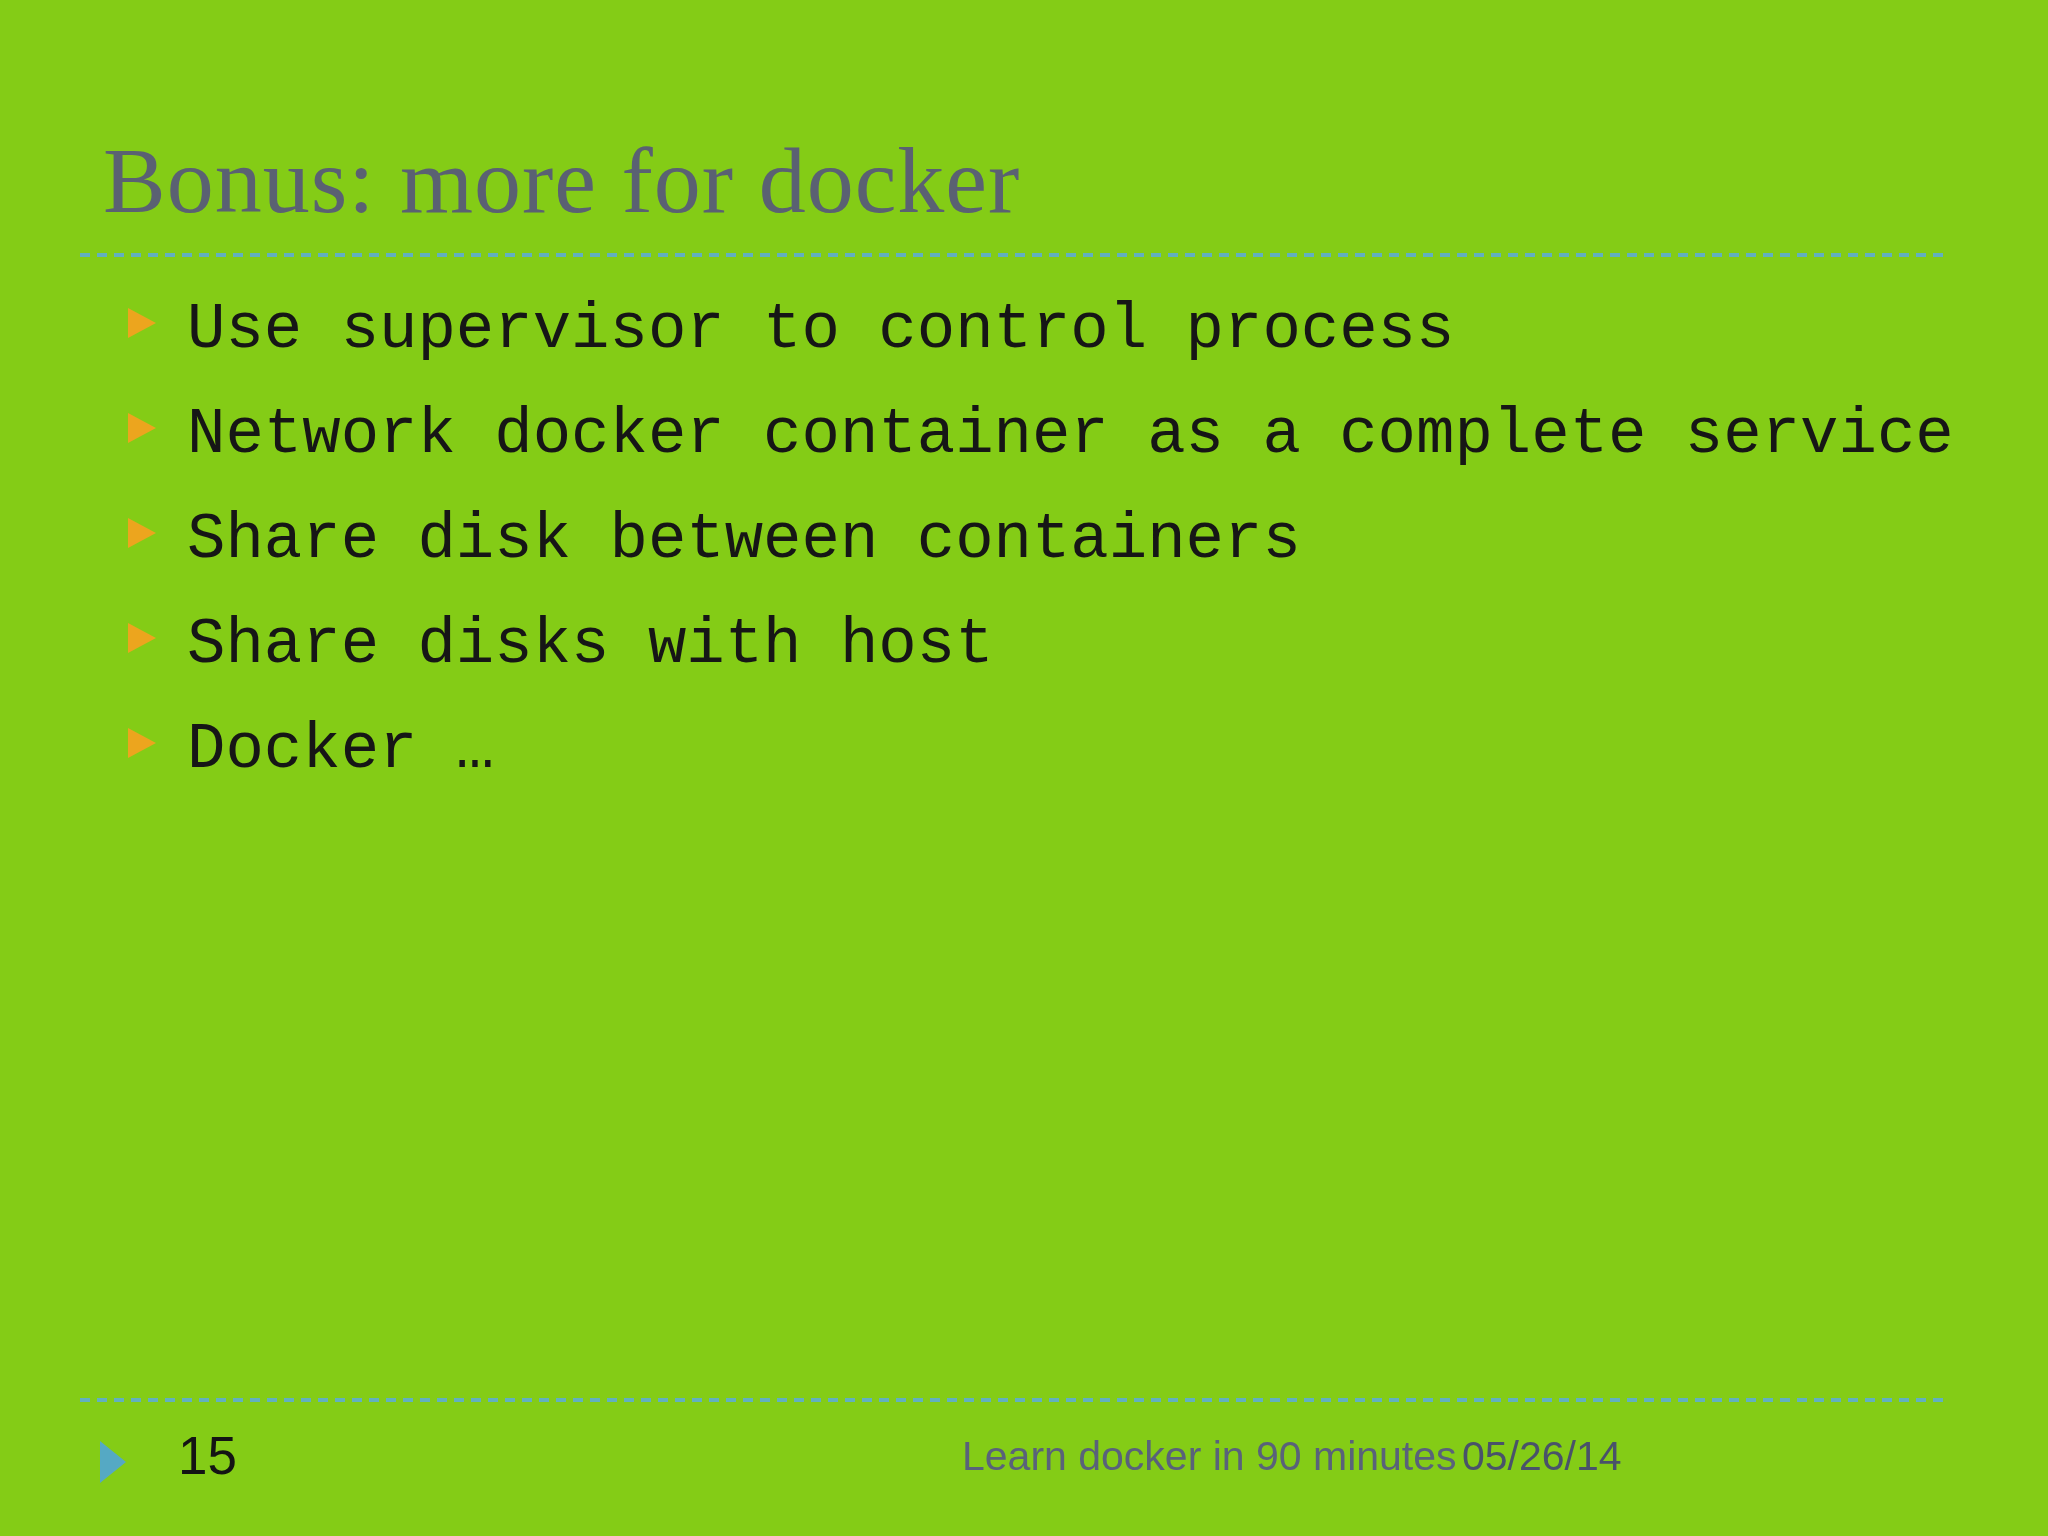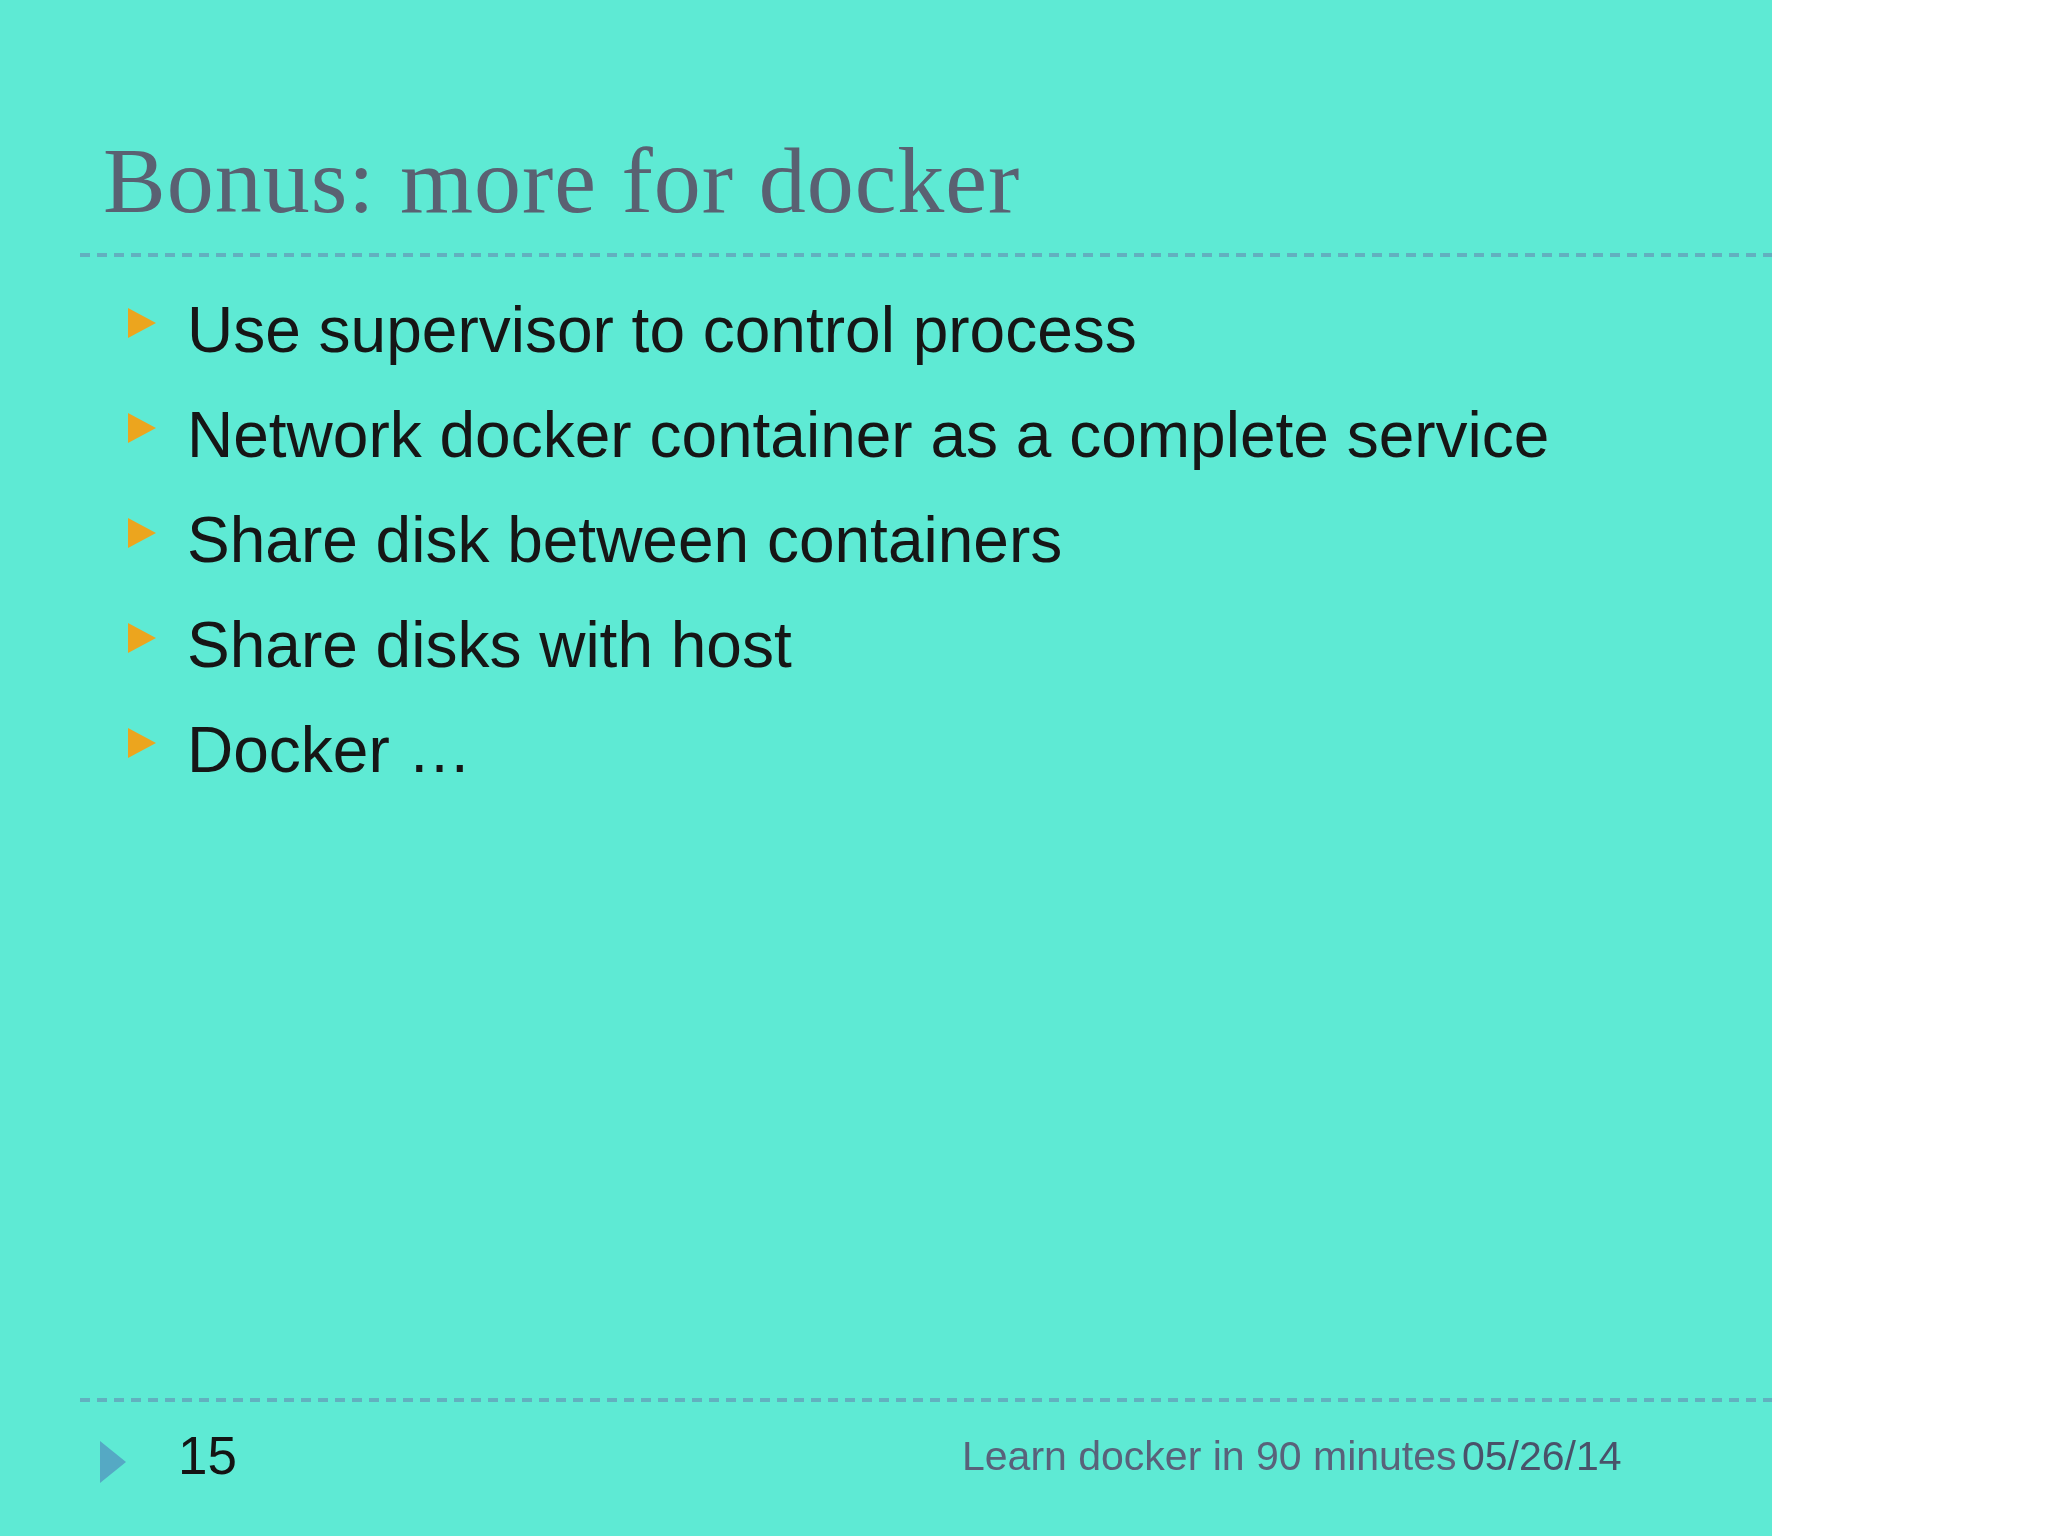--- a/index.html
+++ b/index.html
@@ -3,23 +3,23 @@
 <meta charset="utf-8">
 <style>
   html, body {
     margin: 0;
     padding: 0;
     background: #ffffff;
     font-family: "Liberation Sans", sans-serif;
   }
   .slide {
     position: relative;
-    width: 1772px;
+    width: 2048px;
     height: 1536px;
-    background: #5eead4;
+    background: #84cc16;
     overflow: hidden;
   }
 
   
   .slide-title {
     position: absolute;
     left: 103px;
     top: 128px;
     font-family: "Liberation Serif", "DejaVu Serif", serif;
     font-weight: 400;
@@ -43,20 +43,21 @@
 
   
   ul.bullets {
     position: absolute;
     left: 126px;
     top: 278px;
     right: 60px;
     margin: 0;
     padding: 0;
     list-style: none;
+    font-family: Liberation Mono, monospace;
   }
   ul.bullets li {
     display: flex;
     align-items: flex-start;
     font-size: 64px;
     line-height: 105px;
     color: #161616;
     white-space: nowrap;
   }
   ul.bullets li.final { margin-top: 212px; }

